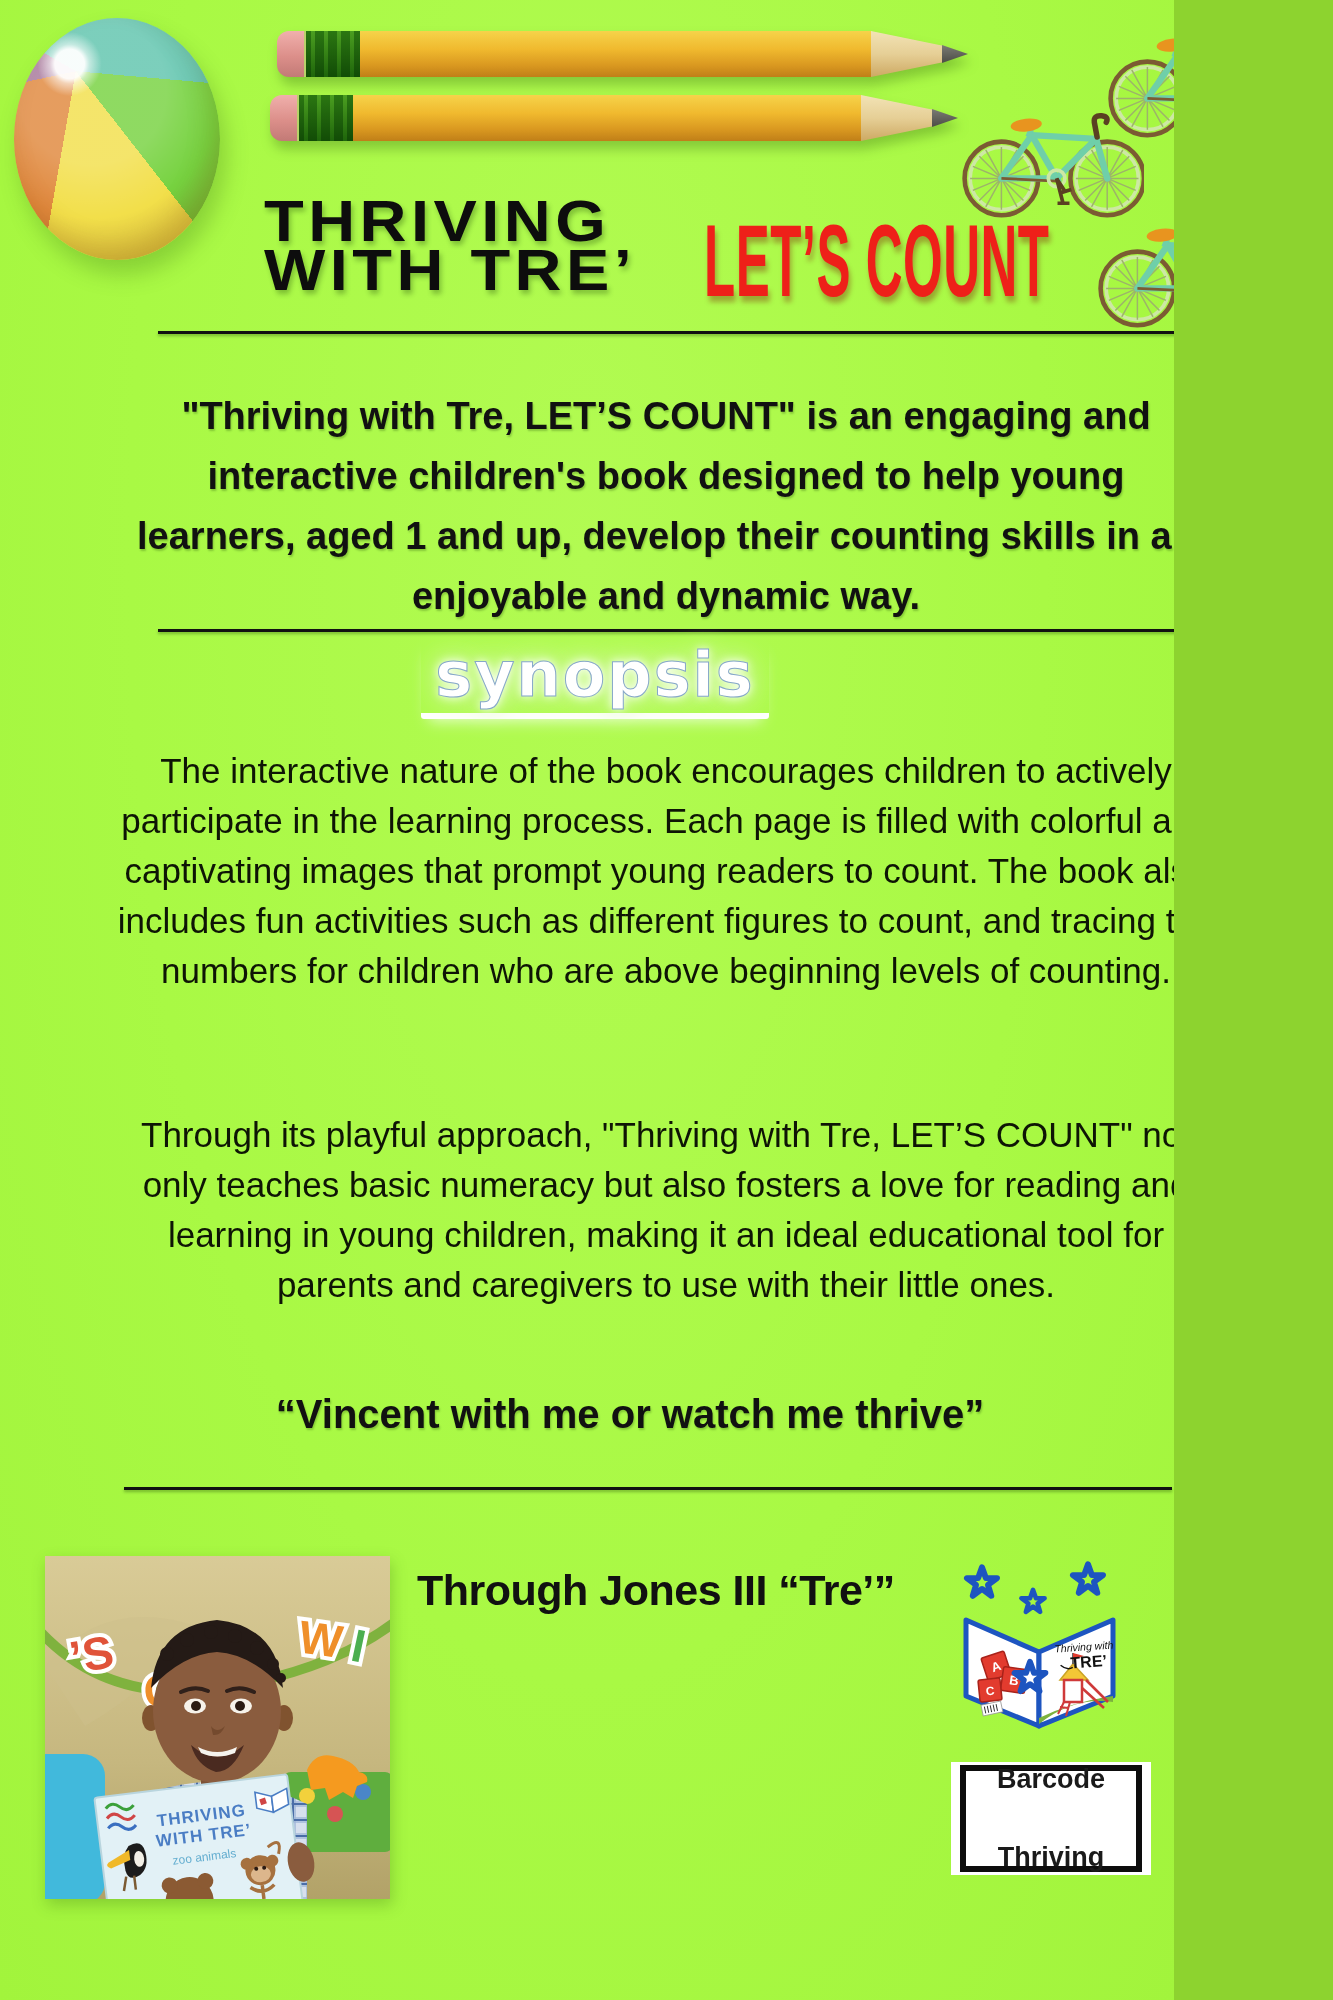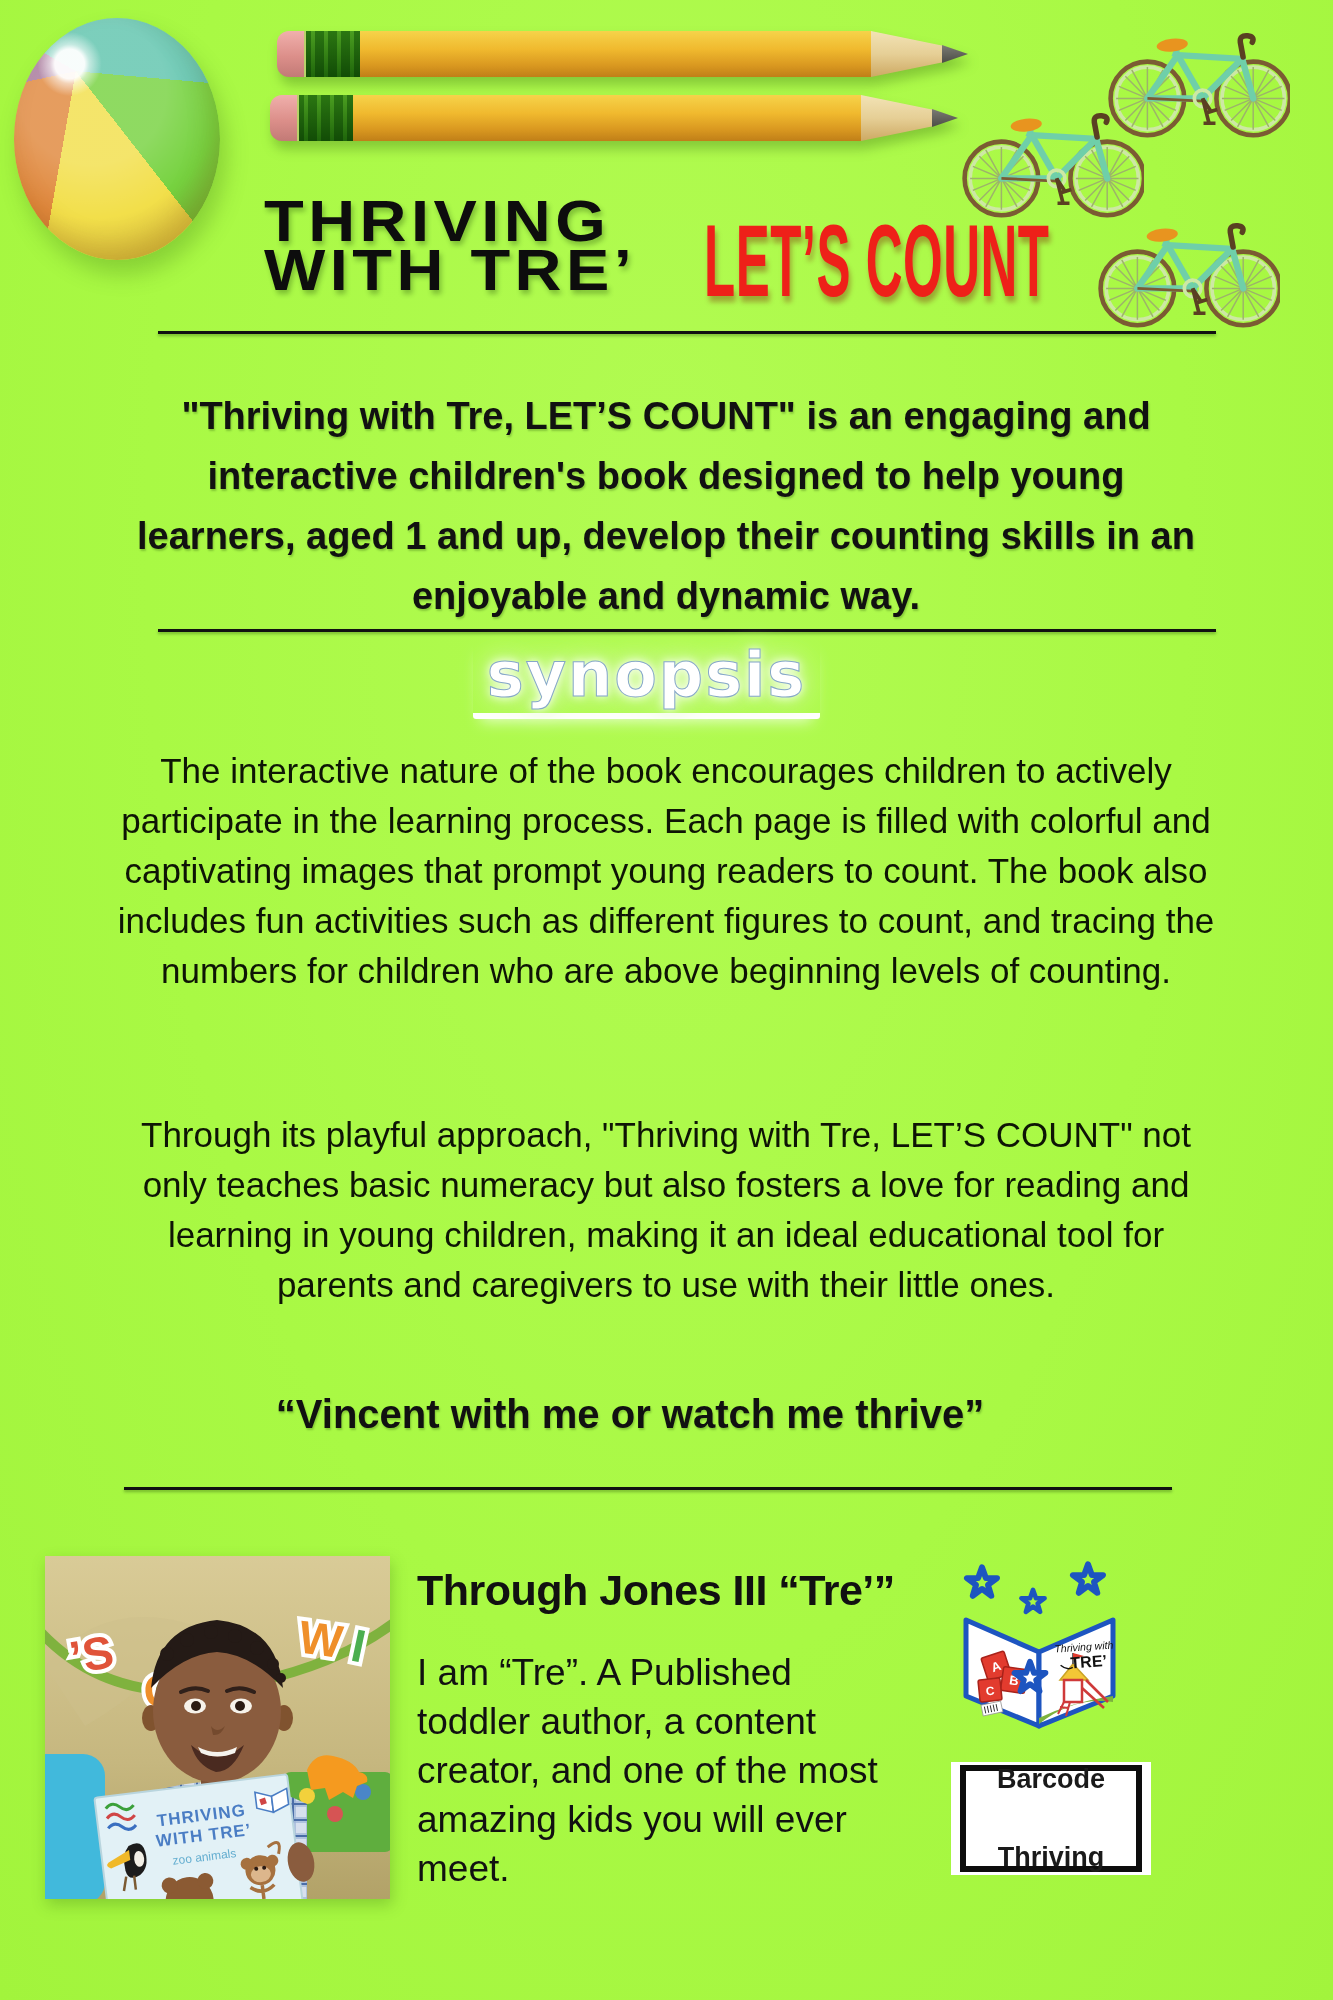--- a/index.html
+++ b/index.html
@@ -1,17 +1,17 @@
 <!DOCTYPE html>
 <html><head>
 <meta charset="utf-8">
 <style>
   html,body{margin:0;padding:0;background:#8dd32f;}
   .page{
-    position:relative;width:1333px;height:2000px;overflow:hidden;
+    position:relative;width:1174px;height:2000px;overflow:hidden;
     background:radial-gradient(ellipse at 50% 28%, #b2fb52 0%, #a9f944 55%, #a2f43c 100%);
     font-family:"Liberation Sans", sans-serif;color:#111;
   }
   
   .ball{
     position:absolute;left:14px;top:18px;width:206px;height:242px;border-radius:50%;
     background:
       radial-gradient(circle at 27% 19%, rgba(255,255,255,.95) 0 6%, rgba(255,255,255,.55) 8%, rgba(255,255,255,0) 13%),
       radial-gradient(circle at 38% 30%, rgba(255,255,255,.18) 0 35%, rgba(0,0,0,0) 60%, rgba(90,40,0,.28) 95%),
       conic-gradient(from 0deg at 30% 22%,
@@ -41,21 +41,21 @@
     letter-spacing:1px;transform:scaleX(0.5);transform-origin:left top;white-space:nowrap;
     color:#ee2019;text-shadow:4px 6px 7px rgba(120,20,5,.35);
   }
   .divider{position:absolute;height:3px;background:#111;box-shadow:0 2px 3px rgba(20,60,0,.35);}
   .d1{left:158px;top:331px;width:1058px;}
   .d2{left:158px;top:629px;width:1058px;}
   .d3{left:124px;top:1487px;width:1048px;}
   
   .intro{position:absolute;left:126px;top:386px;width:1080px;text-align:center;
     font-size:38px;font-weight:700;line-height:60px;text-shadow:1px 2px 2px rgba(20,60,0,.25);}
-  .syn-head-wrap{position:absolute;left:0;top:638px;width:100%;text-align:center;}
+  .syn-head-wrap{position:absolute;left:0;top:638px;width:100%;text-align:center;padding-left:28px;}
   .syn-head{
     display:inline-block;transform:translateX(-20px);font-family:"DejaVu Sans", sans-serif;
     font-size:62px;font-weight:700;letter-spacing:2px;color:#ffffff;padding:0 14px 2px 14px;
     border-bottom:6px solid #fff;border-radius:3px;
     -webkit-text-stroke:1px #86a8c8;
     text-shadow:0 0 10px #ffffff, 0 0 22px #e4ffc2, 0 0 34px #ccf59a;
     box-shadow:0 10px 14px -8px #eaffd0;
   }
   .syn-p{position:absolute;left:116px;width:1100px;text-align:center;font-size:35px;line-height:50px;color:#0e1505;}
   .p1{top:746px;}
@@ -261,21 +261,20 @@
             <circle cx="216" cy="320" r="2" fill="#2a1a12"></circle>
           <path d="M200,338 q12,10 24,0 M212,337 l0,14" stroke="#a6713f" stroke-width="3.5" fill="none"></path>
         </g>
       </g>
 
       <ellipse cx="256" cy="306" rx="13" ry="20" fill="#8a5c3e" transform="rotate(-12 256 306)"></ellipse>
     </svg>
   </div>
 
   <div class="author-name">Through Jones III “Tre’”</div>
-  <div class="author-bio">I am “Tre”. A Published toddler author, a content creator, and one of the most amazing kids you will ever meet.</div>
 
   <svg class="logo" viewBox="0 0 175 180">
     <g stroke="#1d55c0" stroke-width="3.4" fill="none" stroke-linejoin="round">
       <path transform="translate(30,27) scale(1.75)" d="M0,-9 L2.2,-2.8 L8.6,-2.8 L3.4,1.1 L5.3,7.3 L0,3.4 L-5.3,7.3 L-3.4,1.1 L-8.6,-2.8 L-2.2,-2.8 Z"></path>
       <path transform="translate(136,24) scale(1.75)" d="M0,-9 L2.2,-2.8 L8.6,-2.8 L3.4,1.1 L5.3,7.3 L0,3.4 L-5.3,7.3 L-3.4,1.1 L-8.6,-2.8 L-2.2,-2.8 Z"></path>
       <path transform="translate(81,46) scale(1.35)" d="M0,-9 L2.2,-2.8 L8.6,-2.8 L3.4,1.1 L5.3,7.3 L0,3.4 L-5.3,7.3 L-3.4,1.1 L-8.6,-2.8 L-2.2,-2.8 Z"></path>
     </g>
     <g fill="#ffffff" stroke="#1d55c0" stroke-width="5" stroke-linejoin="round">
       <path d="M14,64 L87,96 L87,170 L14,140 Z"></path>
       <path d="M161,64 L87,96 L87,170 L161,140 Z"></path>

